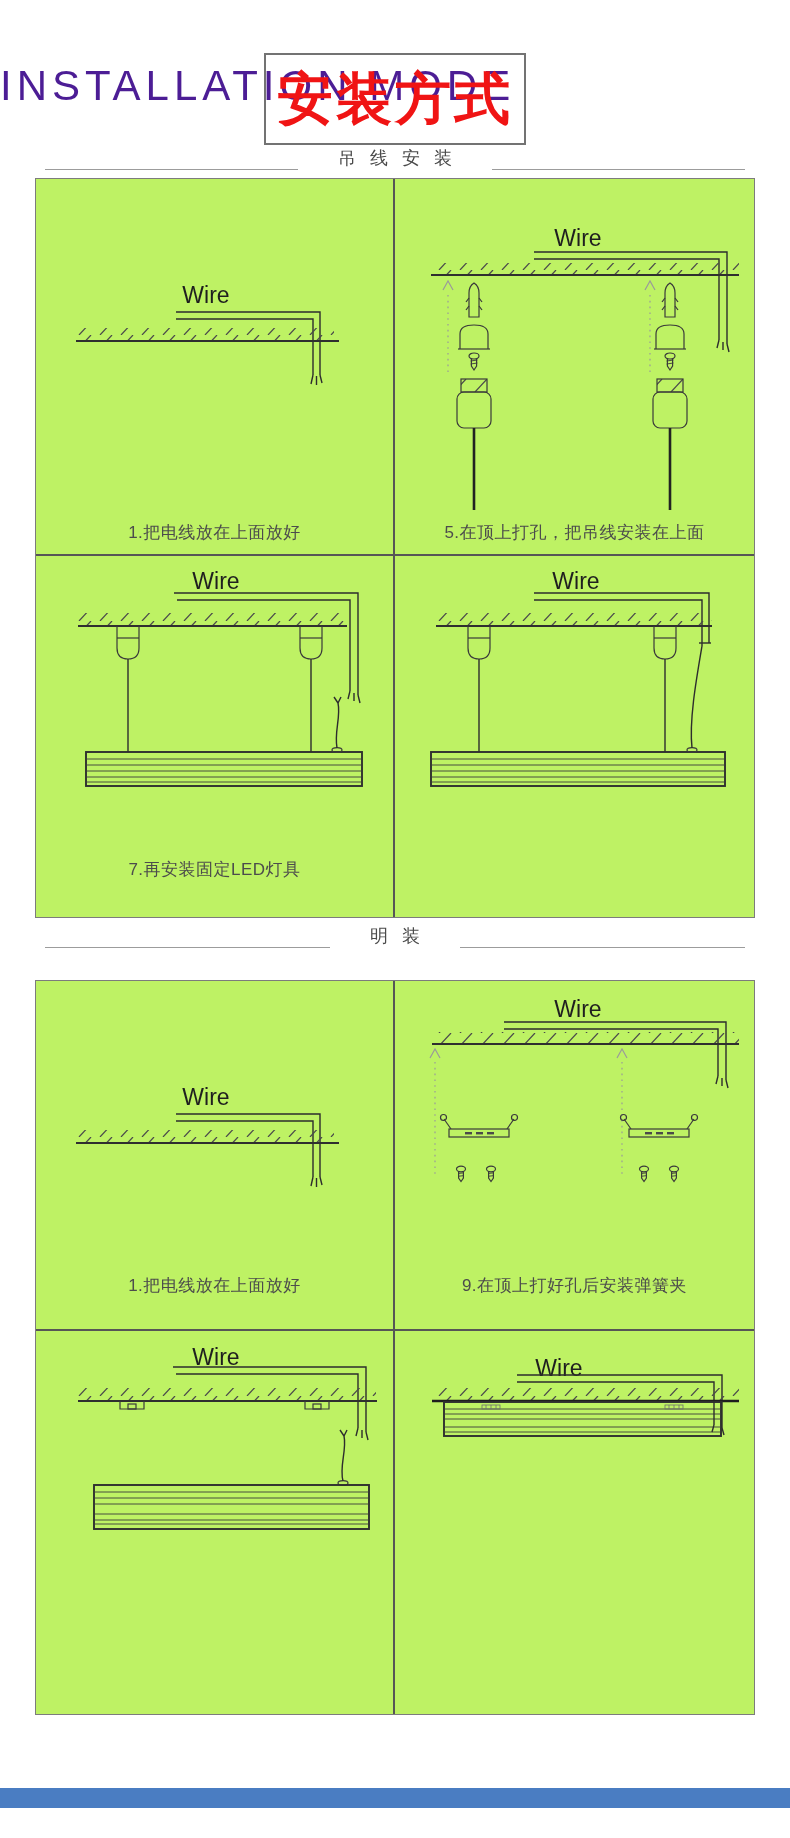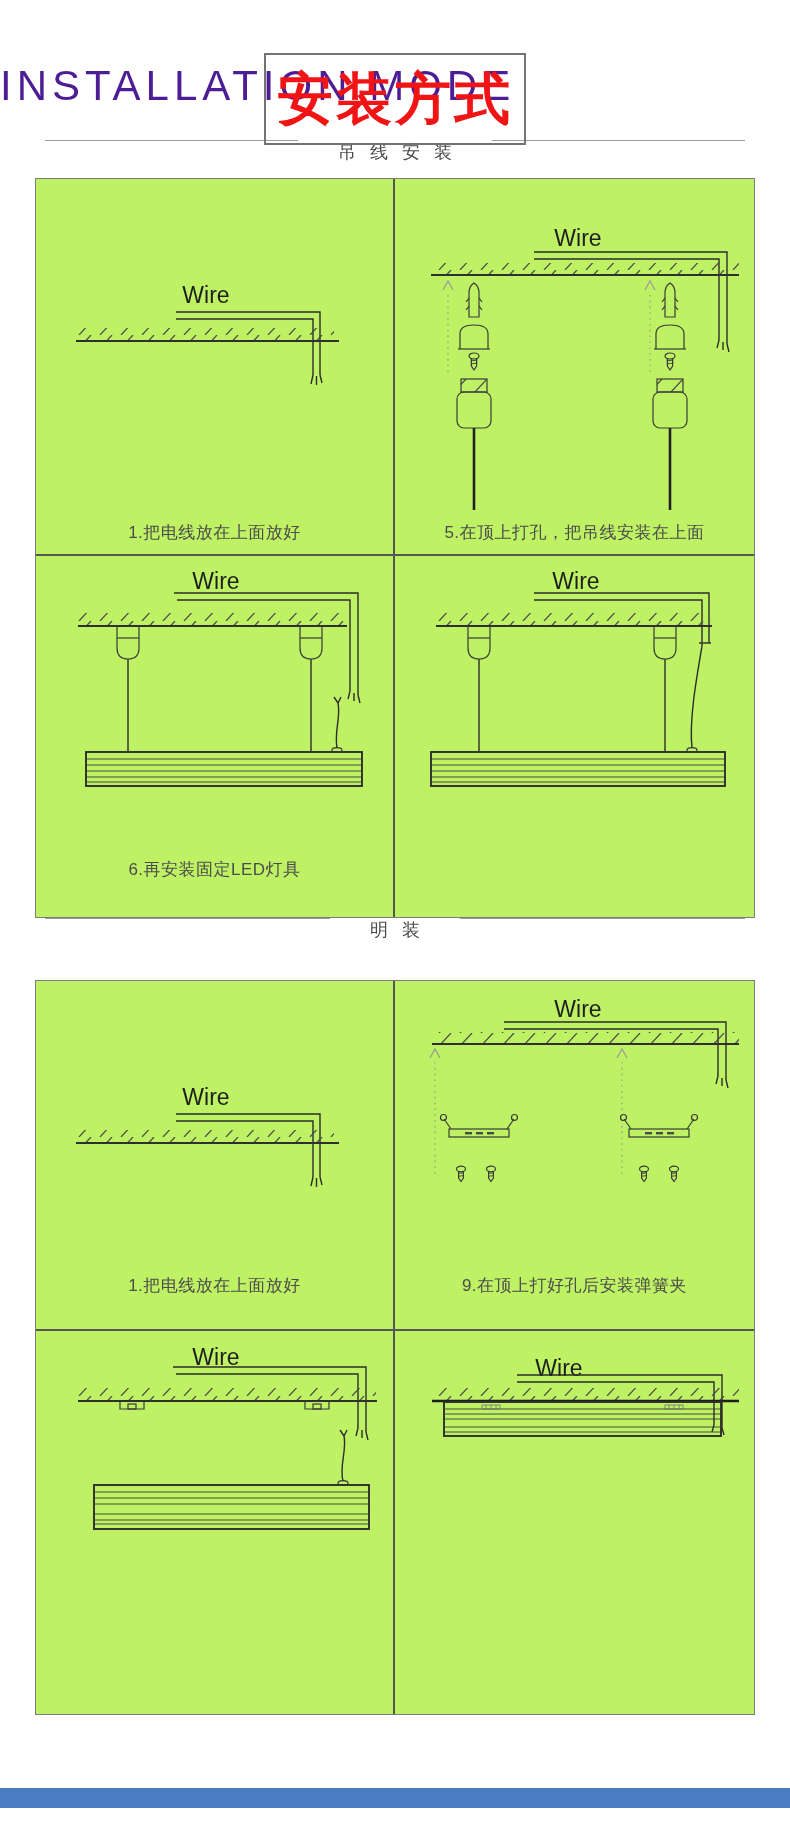--- a/index.html
+++ b/index.html
@@ -7,21 +7,21 @@
         font-family:"Liberation Sans","DejaVu Sans",sans-serif}
   
   .title-wrap{position:relative;height:140px}
   .title-en{position:absolute;top:62px;left:0;width:100%;text-align:left;
             font-size:42px;color:#4c1d95;letter-spacing:5px;white-space:nowrap}
   .title-box{position:absolute;left:50%;top:53px;transform:translateX(-50%);
              width:258px;height:88px;border:2px solid #737373;
              display:flex;align-items:center;justify-content:center;background:transparent}
   .title-cn{font-size:56px;font-weight:bold;color:#f01414;letter-spacing:3px;line-height:1}
   
-  .sec-head{display:flex;align-items:flex-start;margin:0 45px;height:30px}
+  .sec-head{display:flex;align-items:flex-end;margin:0 45px;height:30px}
   .sec-head.s1{margin-bottom:8px}
   .sec-head.s2{margin-bottom:32px}
   .rule{flex:1;height:1px;background:#9c9c9c}
   .sec-title{margin:0 26px;font-size:18px;color:#4a4a4a;letter-spacing:14px;padding-left:14px;white-space:nowrap}
   
   .grid{margin:0 35px;display:grid;grid-template-columns:1fr 1fr;border:1px solid #7c7c7c;background:#fff}
   .cell{position:relative;background:#bef264}
   .cell.cl{border-right:2px solid #565656}
   .cell.ct{border-bottom:2px solid #565656}
   .g1 .r1{height:375px}.g1 .r2{height:361px}
@@ -190,21 +190,21 @@
           <line class="thin" x1="50" y1="215" x2="326" y2="215"></line>
           <line class="thin" x1="50" y1="221" x2="326" y2="221"></line>
           <line class="thin" x1="50" y1="226" x2="326" y2="226"></line>
         </g>
         <g>
           <ellipse cx="301" cy="194" rx="5" ry="2.4"></ellipse>
           <path class="wire" d="M301,192 C298,176 305,161 302,147"></path>
           <path class="wire" d="M302,147 l-4,-6 M302,147 l3,-6"></path>
         </g>
       </svg>
-      <div class="caption">6.再安装固定LED灯具</div>
+      <div class="caption">7.再安装固定LED灯具</div>
     </div>
 
     <div class="cell r2">
       <svg class="diagram" viewBox="0 0 357 361" preserveAspectRatio="xMidYMin meet">
         <text x="180" y="33" text-anchor="middle">Wire</text>
         <g>
           <polyline class="wire" points="138,37 313,37 313,87"></polyline>
           <polyline class="wire" points="138,44 306,44 306,87"></polyline>
         </g>
         <g>

